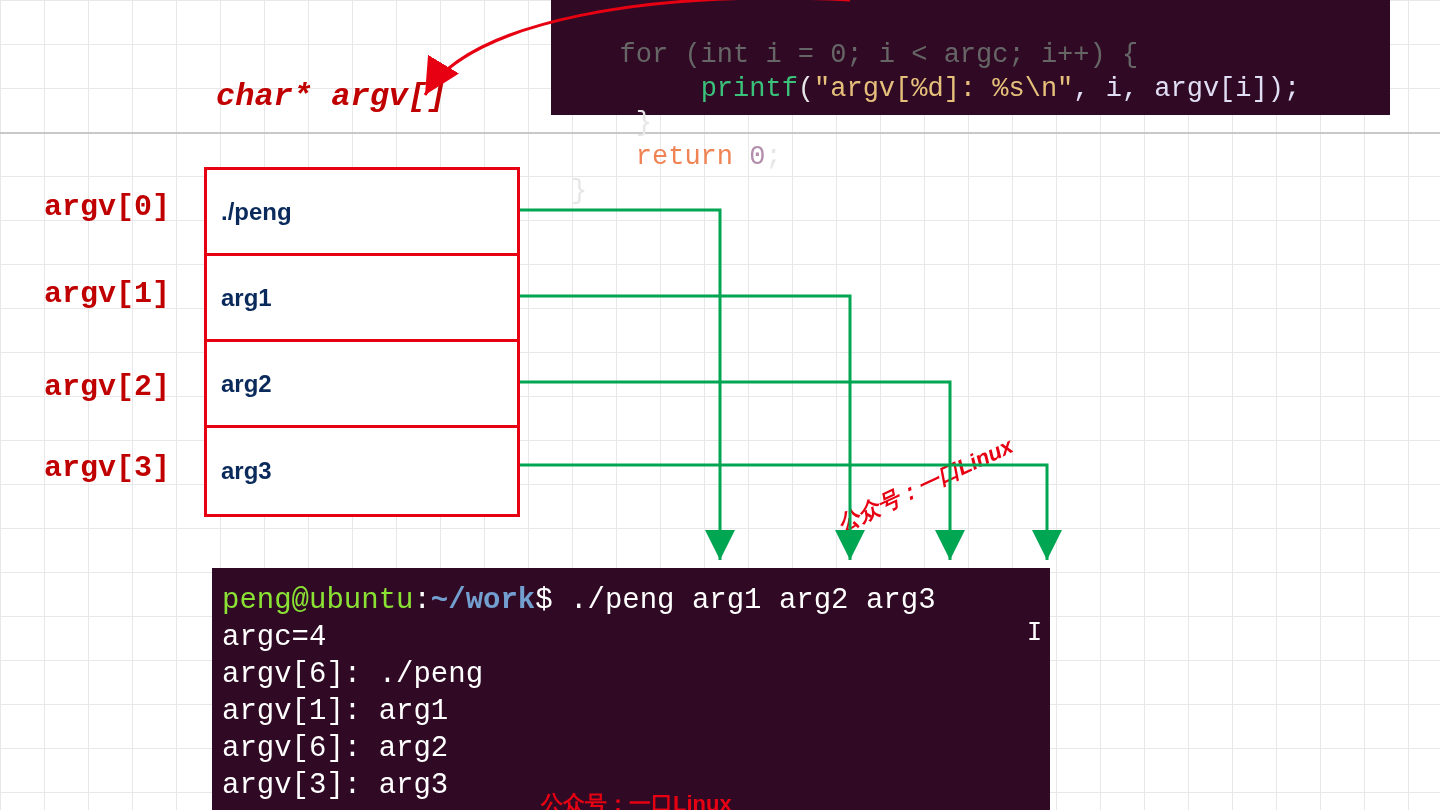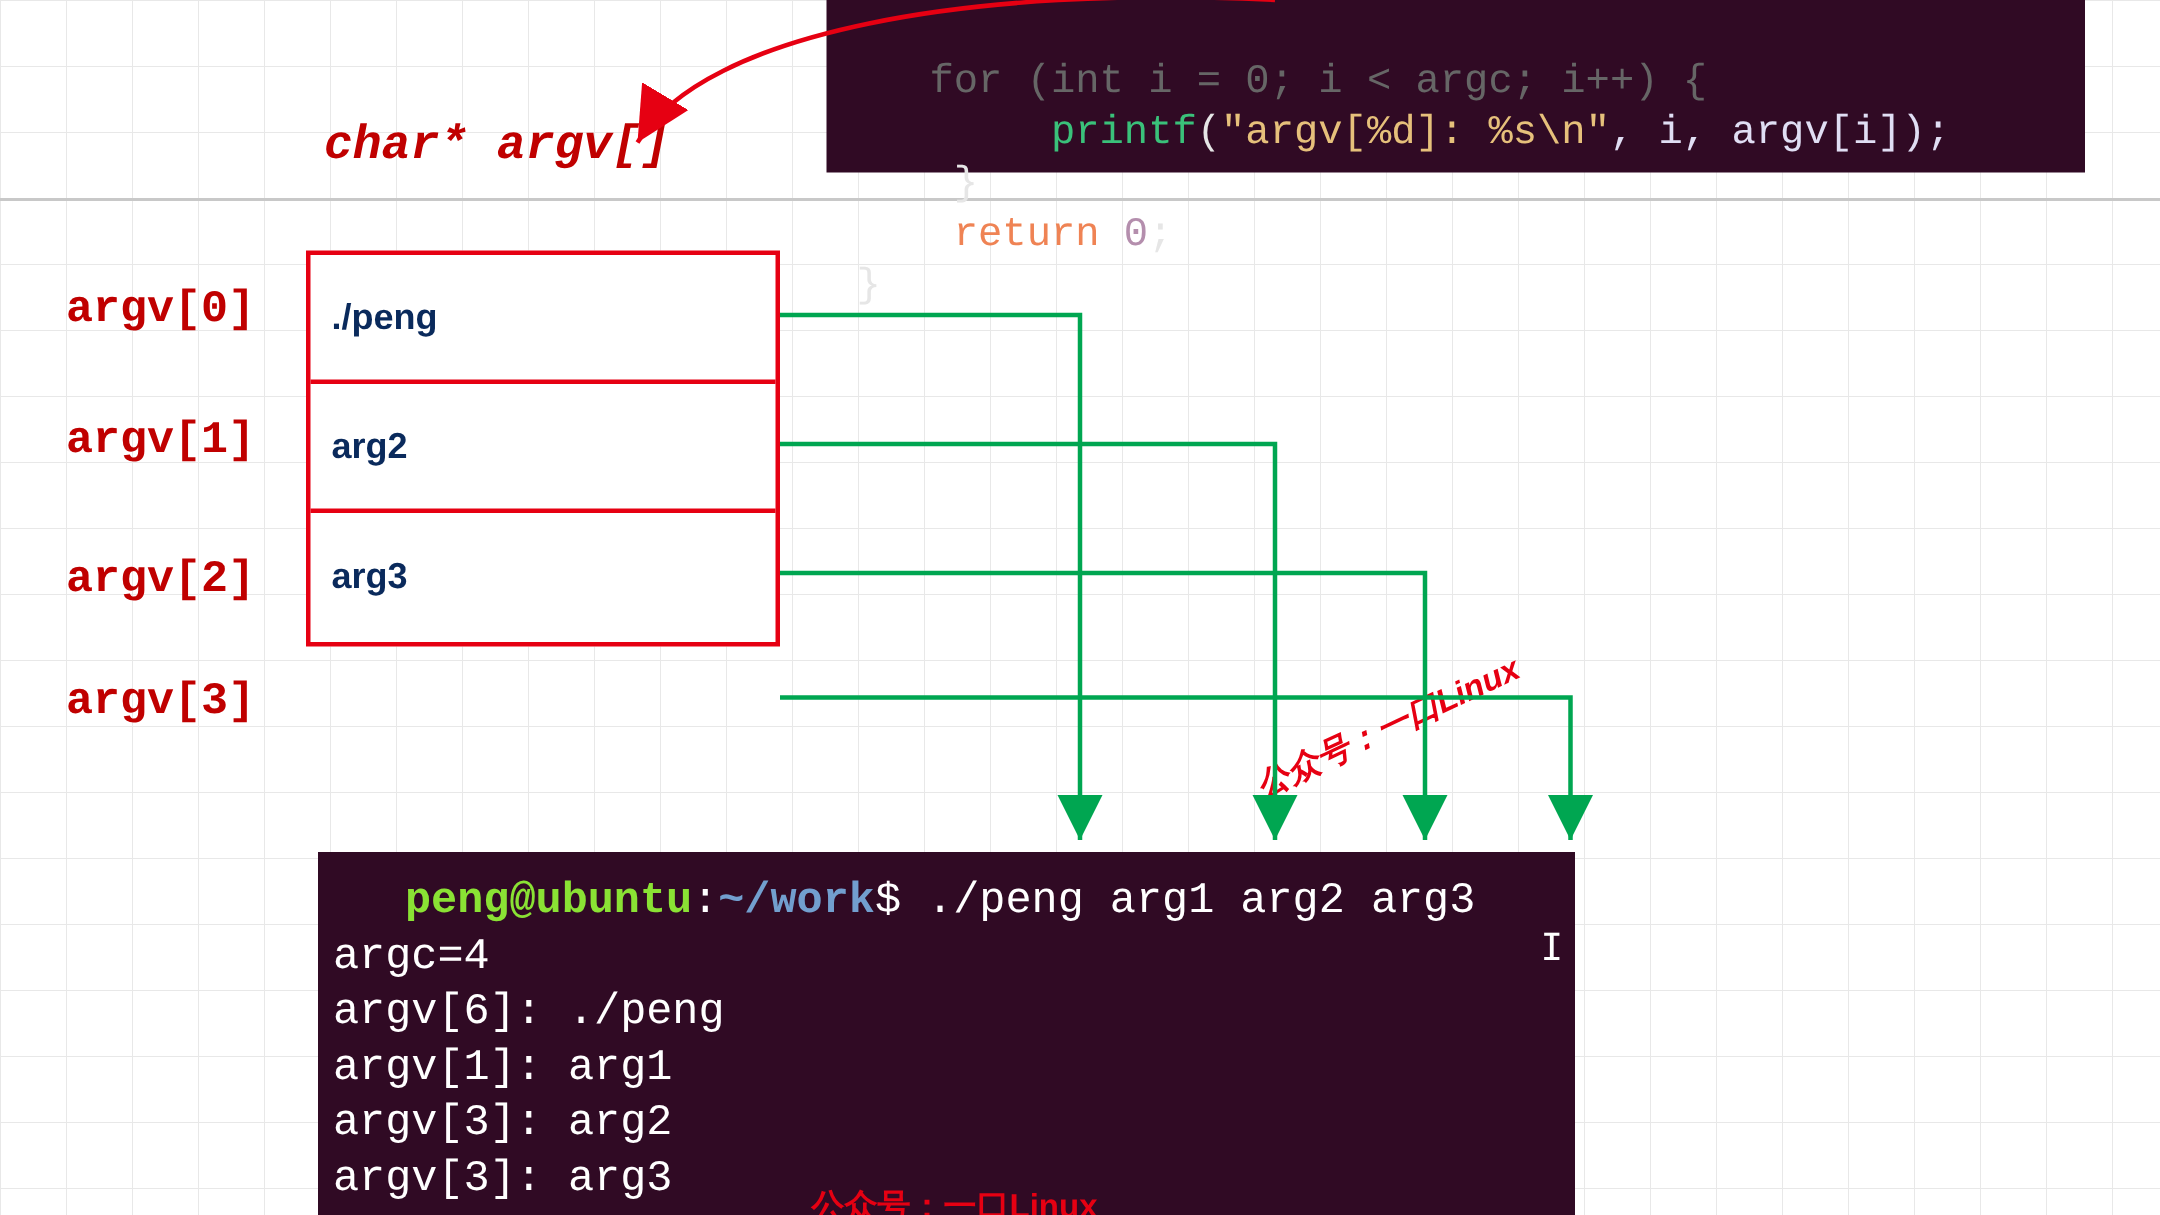--- a/index.html
+++ b/index.html
@@ -46,21 +46,21 @@
     left: 212px; top: 568px;
     width: 838px; height: 242px;
     background: #300a24;
     font-family: "Consolas", "Courier New", monospace;
     font-size: 29px;
     color: #fff;
     padding: 14px 10px 0 10px;
     line-height: 37px;
     white-space: pre;
   }
-  .prompt-user { color: #8ae234; font-weight: 700; margin-left: 48px; }
+  .prompt-user { color: #8ae234; font-weight: 400; }
   .prompt-path { color: #729fcf; font-weight: 600; }
 
   
   .argv-box {
     position: absolute;
     left: 204px; top: 167px;
     width: 316px;
     border: 3px solid #e60012;
     background: #fff;
   }
@@ -151,32 +151,35 @@
 <div class="lbl argv0">argv[0]</div>
 <div class="lbl argv1">argv[1]</div>
 <div class="lbl argv2">argv[2]</div>
 <div class="lbl argv3">argv[3]</div>
 
 <div class="argv-box">
   <div class="argv-row">
       <span>./peng</span>
     </div>
   <div class="argv-row">
+      <span>arg1</span>
+    </div>
+  <div class="argv-row">
       <span>arg2</span>
     </div>
   <div class="argv-row">
       <span>arg3</span>
     </div>
 </div>
 
 <div class="terminal"><span class="prompt-user">peng@ubuntu</span><span>:</span><span class="prompt-path">~/work</span><span>$ </span><span>./peng arg1 arg2 arg3</span>
 <span>argc=4</span>
 <span>argv[6]: ./peng</span>
 <span>argv[1]: arg1</span>
-<span>argv[3]: arg2</span>
+<span>argv[6]: arg2</span>
 <span>argv[3]: arg3</span></div>
 
 <span class="cursor" style="left:1027px; top:617px">I</span>
 
 <div class="wm upper">公众号：一口Linux</div>
 <div class="wm lower">公众号：一口Linux</div>
 
 <svg class="overlay">
   <defs>
     <marker id="ga" markerWidth="14" markerHeight="14" refX="10" refY="5" orient="auto">

